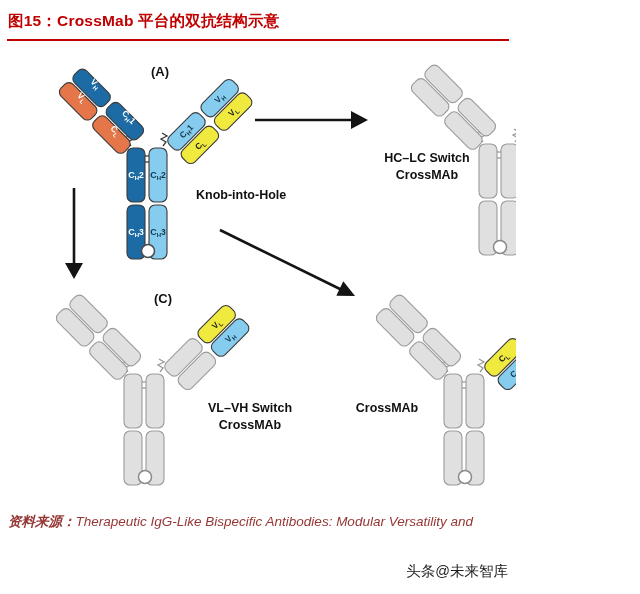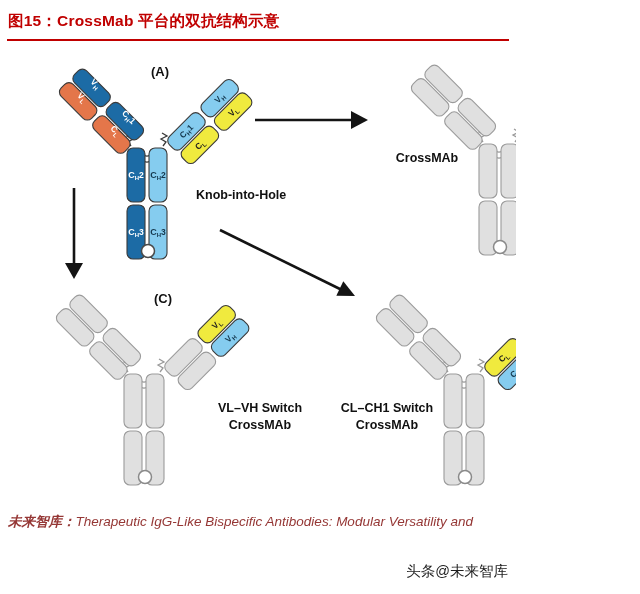--- a/index.html
+++ b/index.html
@@ -9,21 +9,21 @@
   .rule{border-top:2px solid #C00000;margin:0 7px;height:0;}
   .canvas{position:absolute;left:0;top:40px;width:640px;height:472px;}
   .arrows-svg{position:absolute;left:0;top:0;width:640px;height:472px;}
   .arrows-svg line{stroke:#141414;stroke-width:2.6;}
   .arrows-svg polygon{fill:#141414;}
   .ab{position:absolute;width:250px;height:235px;}
   .knob-label{position:absolute;left:196px;top:148px;font-weight:bold;font-size:12.5px;color:#101010;}
   .variant-label{position:absolute;width:150px;text-align:center;font-weight:bold;
                  font-size:12.5px;line-height:17px;color:#101010;}
   #lbl-b{left:352px;top:110px;}
-  #lbl-c{left:185px;top:360px;}
+  #lbl-c{left:175px;top:360px;}
   #lbl-d{left:312px;top:360px;}
   .source{position:absolute;left:8px;top:508px;width:624px;color:#953735;
           font-size:13.5px;font-style:italic;line-height:27px;}
   .source .src-prefix{font-weight:bold;}
   .watermark{position:absolute;right:8px;top:562px;font-size:14.5px;color:#1d1d1d;}
   svg text{font-family:"Liberation Sans",sans-serif;}
   .seg-t{font-size:8.5px;font-weight:bold;}
   .stem-t{font-size:9px;font-weight:bold;}
   .fig-tag{font-size:13px;font-weight:bold;fill:#111111;}
 </style>
@@ -183,32 +183,32 @@
               <rect x="51" y="21" width="43" height="17" rx="6" ry="6" fill="#E0E0E0" stroke="#9B9B9B" stroke-width="1.1"></rect>
             </g>
             <circle cx="120" cy="201" r="6.5" fill="#FFFFFF" stroke="#8A8A8A" stroke-width="1.5"></circle>
             <text x="187" y="27" class="fig-tag" text-anchor="middle">(D)</text>
           </svg></div>
       </div>
 
     <div class="knob-label">Knob-into-Hole</div>
 
     <div class="variant-label" id="lbl-b">
+      <div>HC–LC Switch</div>
       <div>CrossMAb</div>
     </div>
     <div class="variant-label" id="lbl-c">
       <div>VL–VH Switch</div>
       <div>CrossMAb</div>
     </div>
     <div class="variant-label" id="lbl-d">
-      <div>CL–CH1 Switch</div>
       <div>CrossMAb</div>
     </div>
 
   </div>
 
   <div class="source">
-    <span class="src-prefix">未来智库：</span><span>Therapeutic IgG-Like Bispecific Antibodies: Modular Versatility and</span><br>
+    <span class="src-prefix">资料来源：</span><span>Therapeutic IgG-Like Bispecific Antibodies: Modular Versatility and</span><br>
   </div>
 
   <div class="watermark">头条@未来智库</div>
 
 </div>
 
 </body></html>

